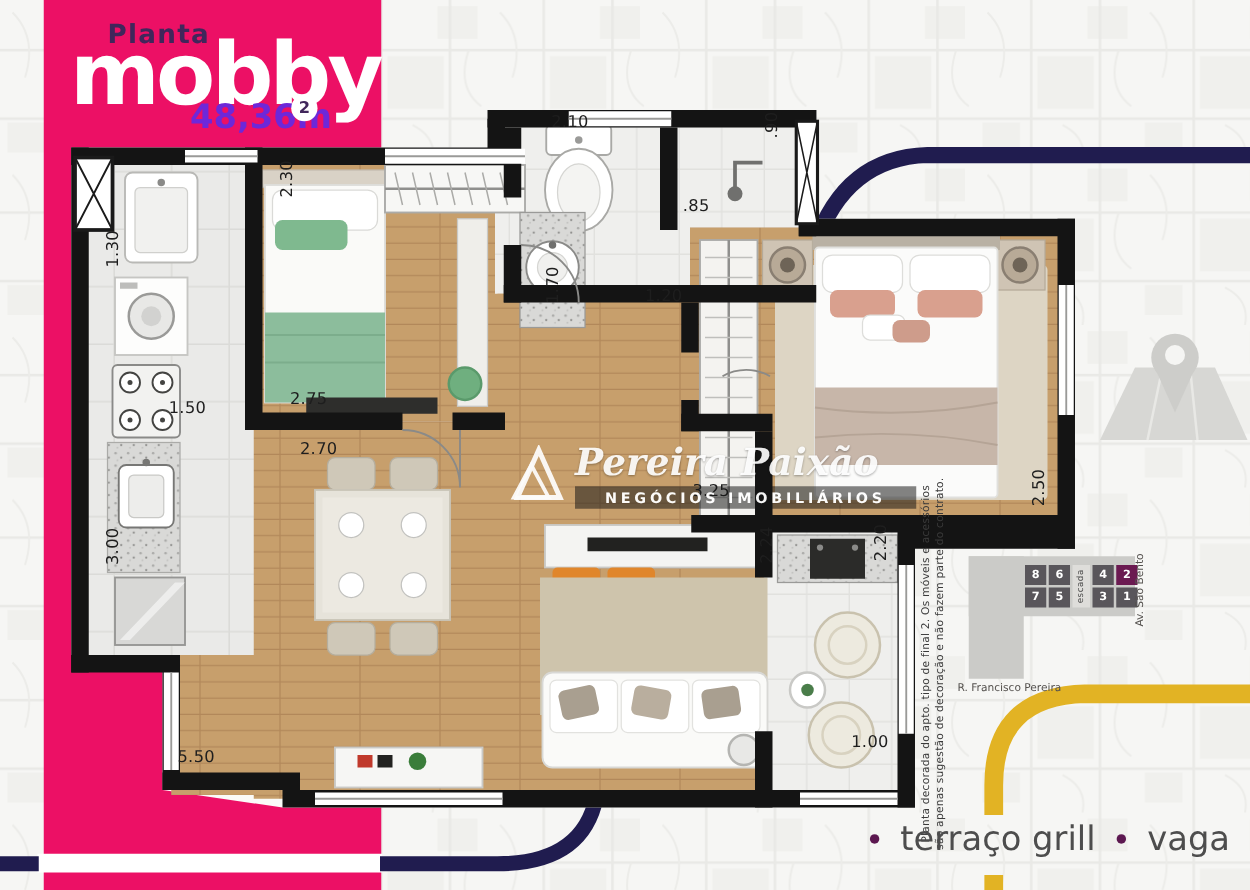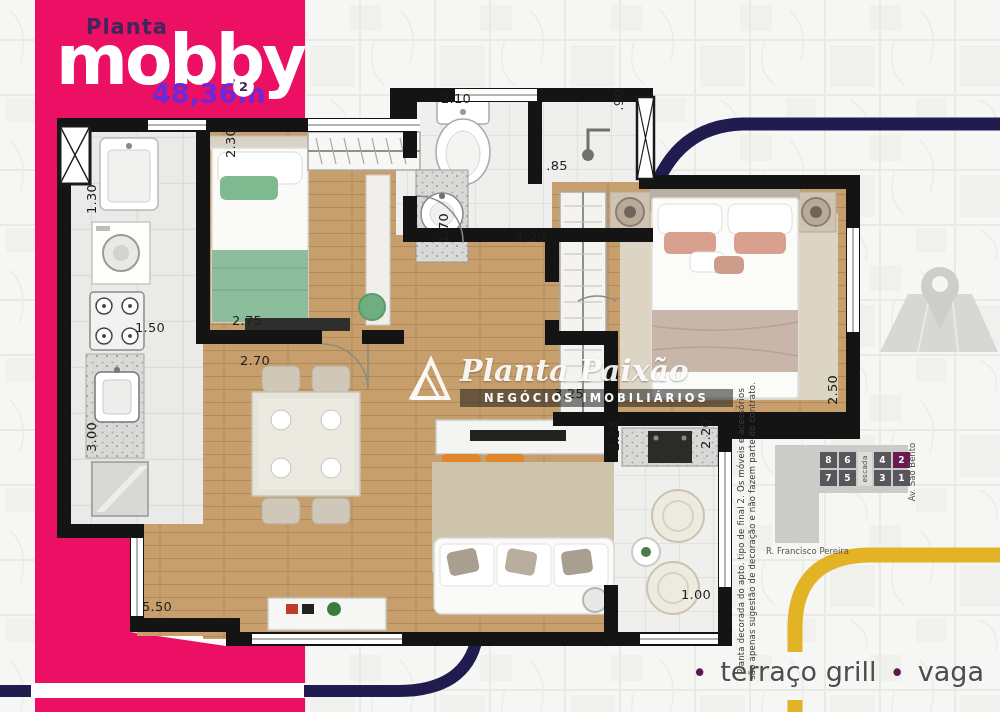--- a/index.html
+++ b/index.html
@@ -378,21 +378,21 @@
 <span class="dim v" style="left:705px;top:434px">2.20</span>
 <span class="dim v" style="left:832px;top:390px">2.50</span>
 <span class="dim" style="left:696px;top:594px">1.00</span>
 
 <div class="watermark">
   <svg width="46" height="46" viewBox="0 0 46 46">
     <path d="M23,4 L40,42 H6 Z" fill="none" stroke="rgba(255,255,255,.95)" stroke-width="4"></path>
     <path d="M17,16 L31,42 H3 Z" fill="none" stroke="rgba(255,255,255,.95)" stroke-width="3"></path>
   </svg>
   <div class="wm-text">
-    <span class="wm-name">Planta Paixão</span>
+    <span class="wm-name">Pereira Paixão</span>
     <span class="wm-band">NEGÓCIOS IMOBILIÁRIOS</span>
   </div>
 </div>
 
 <span class="vline" style="left:741px;top:531px">Planta decorada do apto. tipo de final 2. Os móveis e acessórios</span>
 <span class="vline" style="left:752px;top:531px">são apenas sugestão de decoração e não fazem parte do contrato.</span>
 
 <div class="keyplan">
   <div class="kcell">8</div>
   <div class="kcell">6</div>

